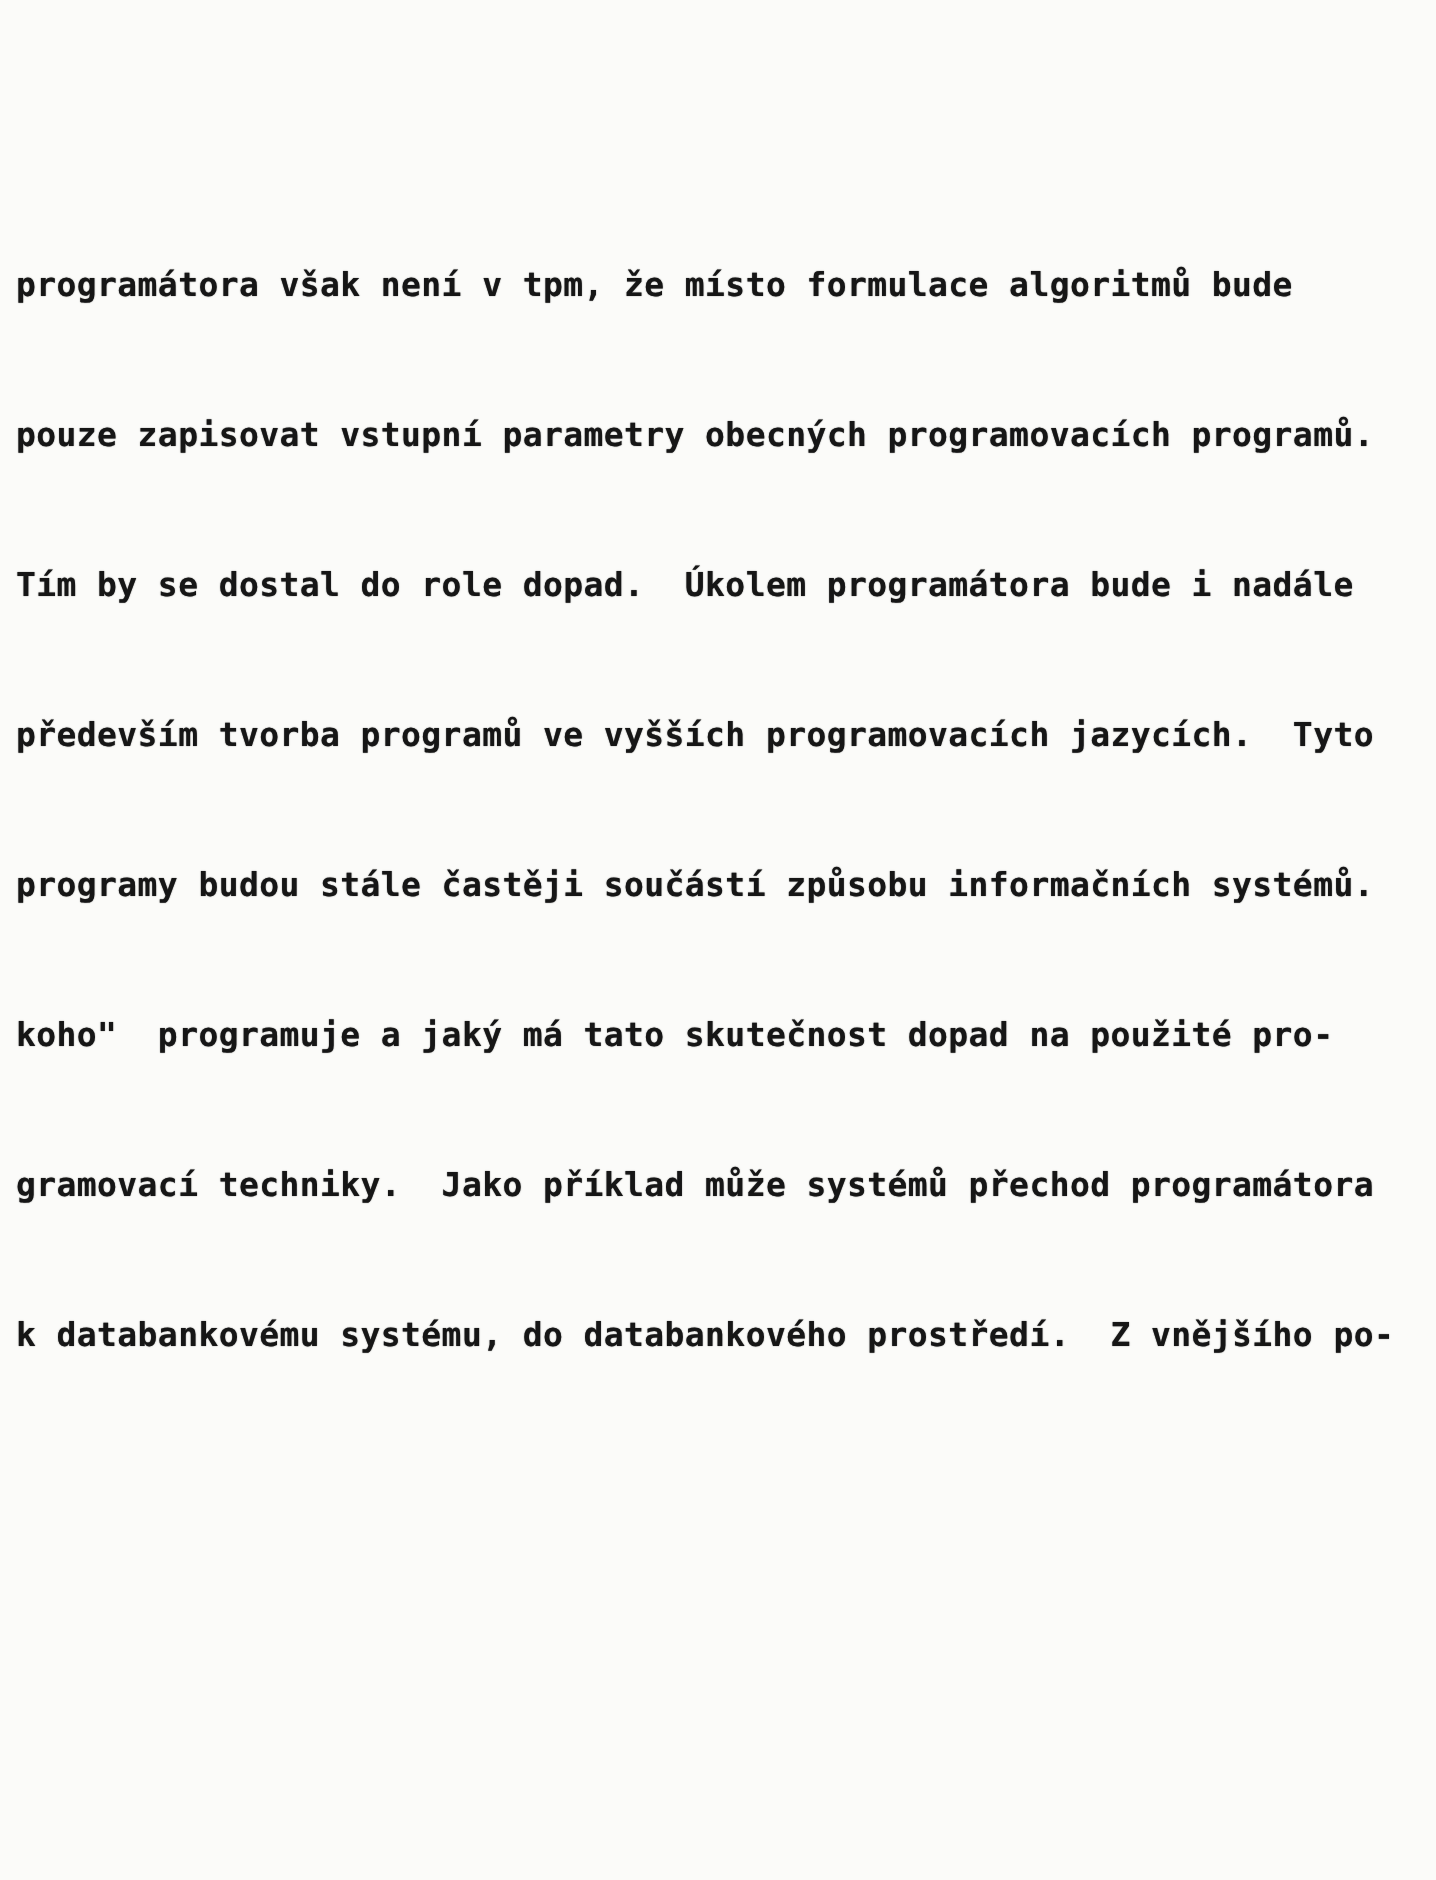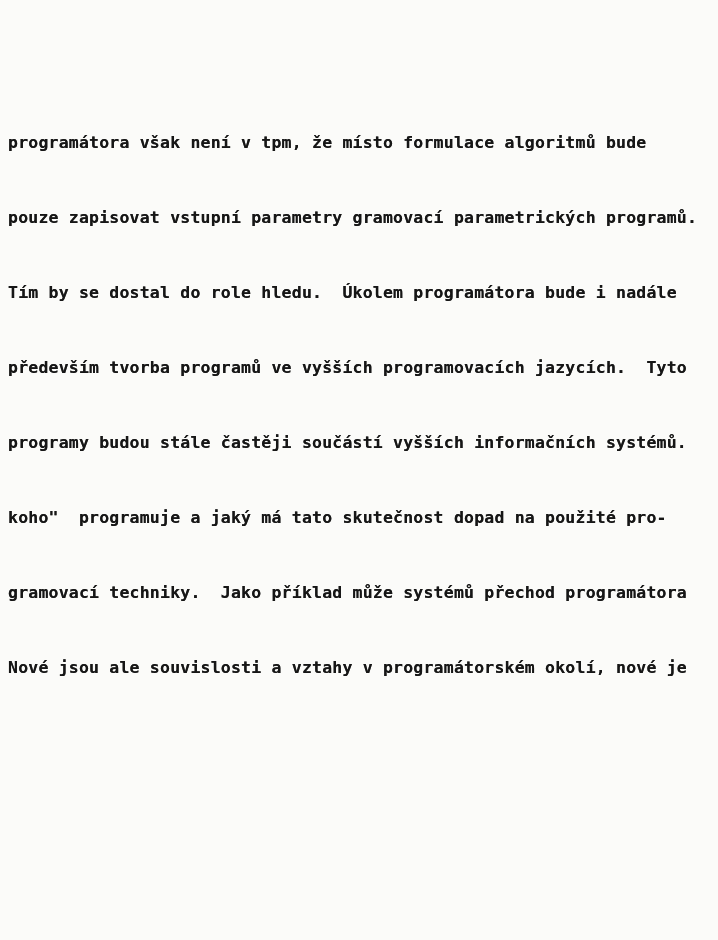--- a/index.html
+++ b/index.html
@@ -31,27 +31,27 @@
     letter-spacing: 0.2px;
   }
 </style>
 </head>
 <body>
 
 <div class="page">
 
   <div class="paragraph">
     <span class="line">programátora však není v tpm, že místo formulace algoritmů bude</span>
-    <span class="line">pouze zapisovat vstupní parametry gramovací parametrických programů.</span>
-    <span class="line">Tím by se dostal do role hledu.  Úkolem programátora bude i nadále</span>
+    <span class="line">pouze zapisovat vstupní parametry obecných programovacích programů.</span>
+    <span class="line">Tím by se dostal do role dopad.  Úkolem programátora bude i nadále</span>
     <span class="line">především tvorba programů ve vyšších programovacích jazycích.  Tyto</span>
-    <span class="line">programy budou stále častěji součástí vyšších informačních systémů.</span>
+    <span class="line">programy budou stále častěji součástí způsobu informačních systémů.</span>
     <span class="line">koho"  programuje a jaký má tato skutečnost dopad na použité pro-</span>
     <span class="line">gramovací techniky.  Jako příklad může systémů přechod programátora</span>
-    <span class="line">Nové jsou ale souvislosti a vztahy v programátorském okolí, nové je</span>
+    <span class="line">k databankovému systému, do databankového prostředí.  Z vnějšího po-</span>
     
   </div>
 
   
 
   
 
 </div>
 
 </body></html>

